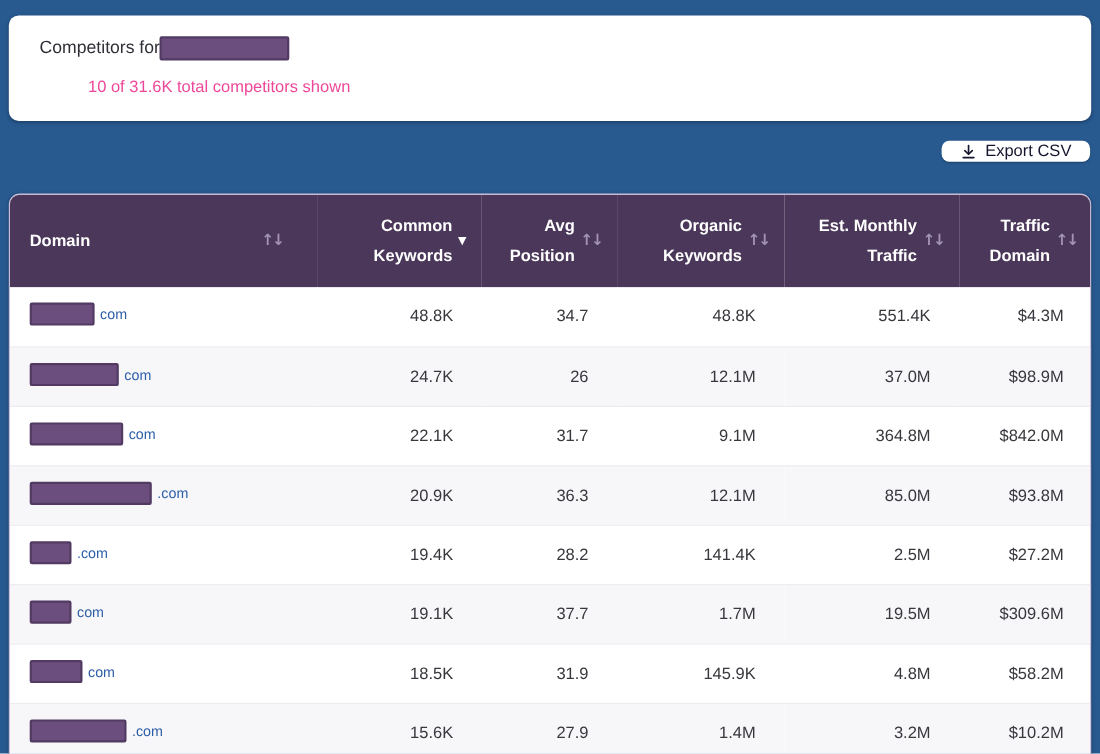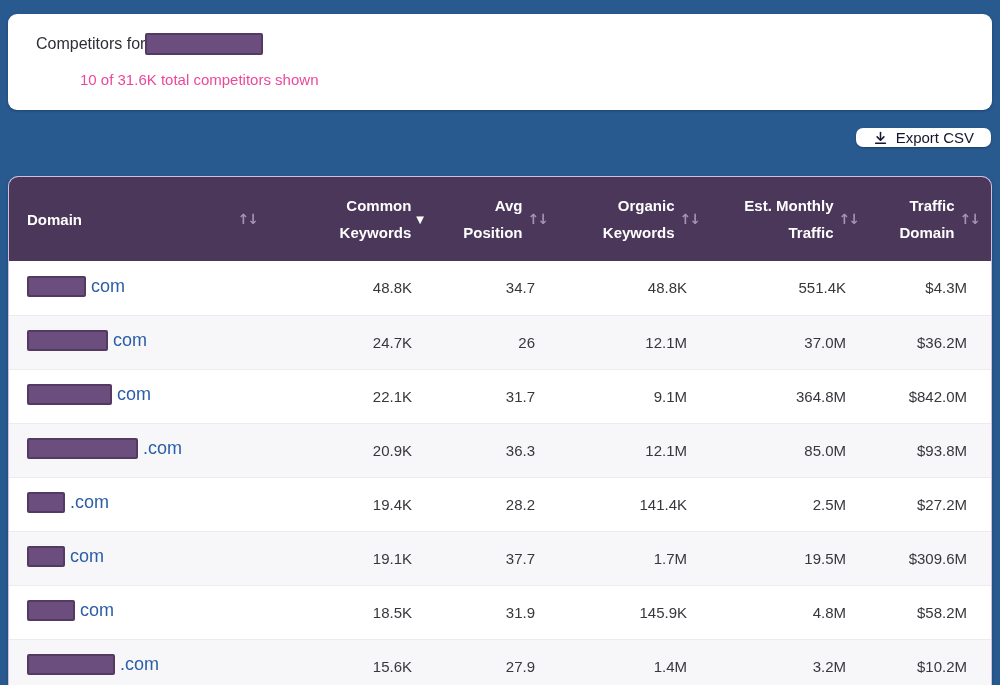--- a/index.html
+++ b/index.html
@@ -58,21 +58,21 @@
   .hcell.domain .sort-icon { margin-left:auto; padding-right:14px; }
   .sort-active { font-size:10px; color:#ffffff; letter-spacing:0; }
 
   tbody td { height:54px; vertical-align:middle; font-size:15px; color:#37373d; }
   tbody tr:nth-child(even) { background:#f7f7fa; }
   tbody tr + tr td { border-top:1px solid #ebebf0; }
   td.num { text-align:right; padding-right:26px; }
   td.domain-cell { padding-left:18px; }
   .domain-link { display:inline-flex; align-items:center; gap:5px; text-decoration:none; cursor:pointer; }
   .redact.row-box { height:21px; }
-  .domain-suffix { font-size:18px; font-weight:500; color:#2b5ea7; }
+  .domain-suffix { font-size:13px; font-weight:500; color:#2b5ea7; }
 </style>
 </head>
 <body>
 
 <div class="summary-card">
   <div class="title-row">
     <span class="title-text">Competitors for</span>
     <span class="redact title-box" style="width: 118px;"></span>
   </div>
   <div class="subtitle">10 of 31.6K total competitors shown</div>
@@ -157,21 +157,21 @@
         <td class="domain-cell">
           <span class="domain-link">
               <span class="redact row-box" style="width: 81px;"></span>
               <span class="domain-suffix">com</span>
             </span>
         </td>
         <td class="num">24.7K</td>
         <td class="num">26</td>
         <td class="num">12.1M</td>
         <td class="num">37.0M</td>
-        <td class="num">$36.2M</td>
+        <td class="num">$98.9M</td>
       </tr>
       <tr>
         <td class="domain-cell">
           <span class="domain-link">
               <span class="redact row-box" style="width: 85px;"></span>
               <span class="domain-suffix">com</span>
             </span>
         </td>
         <td class="num">22.1K</td>
         <td class="num">31.7</td>

